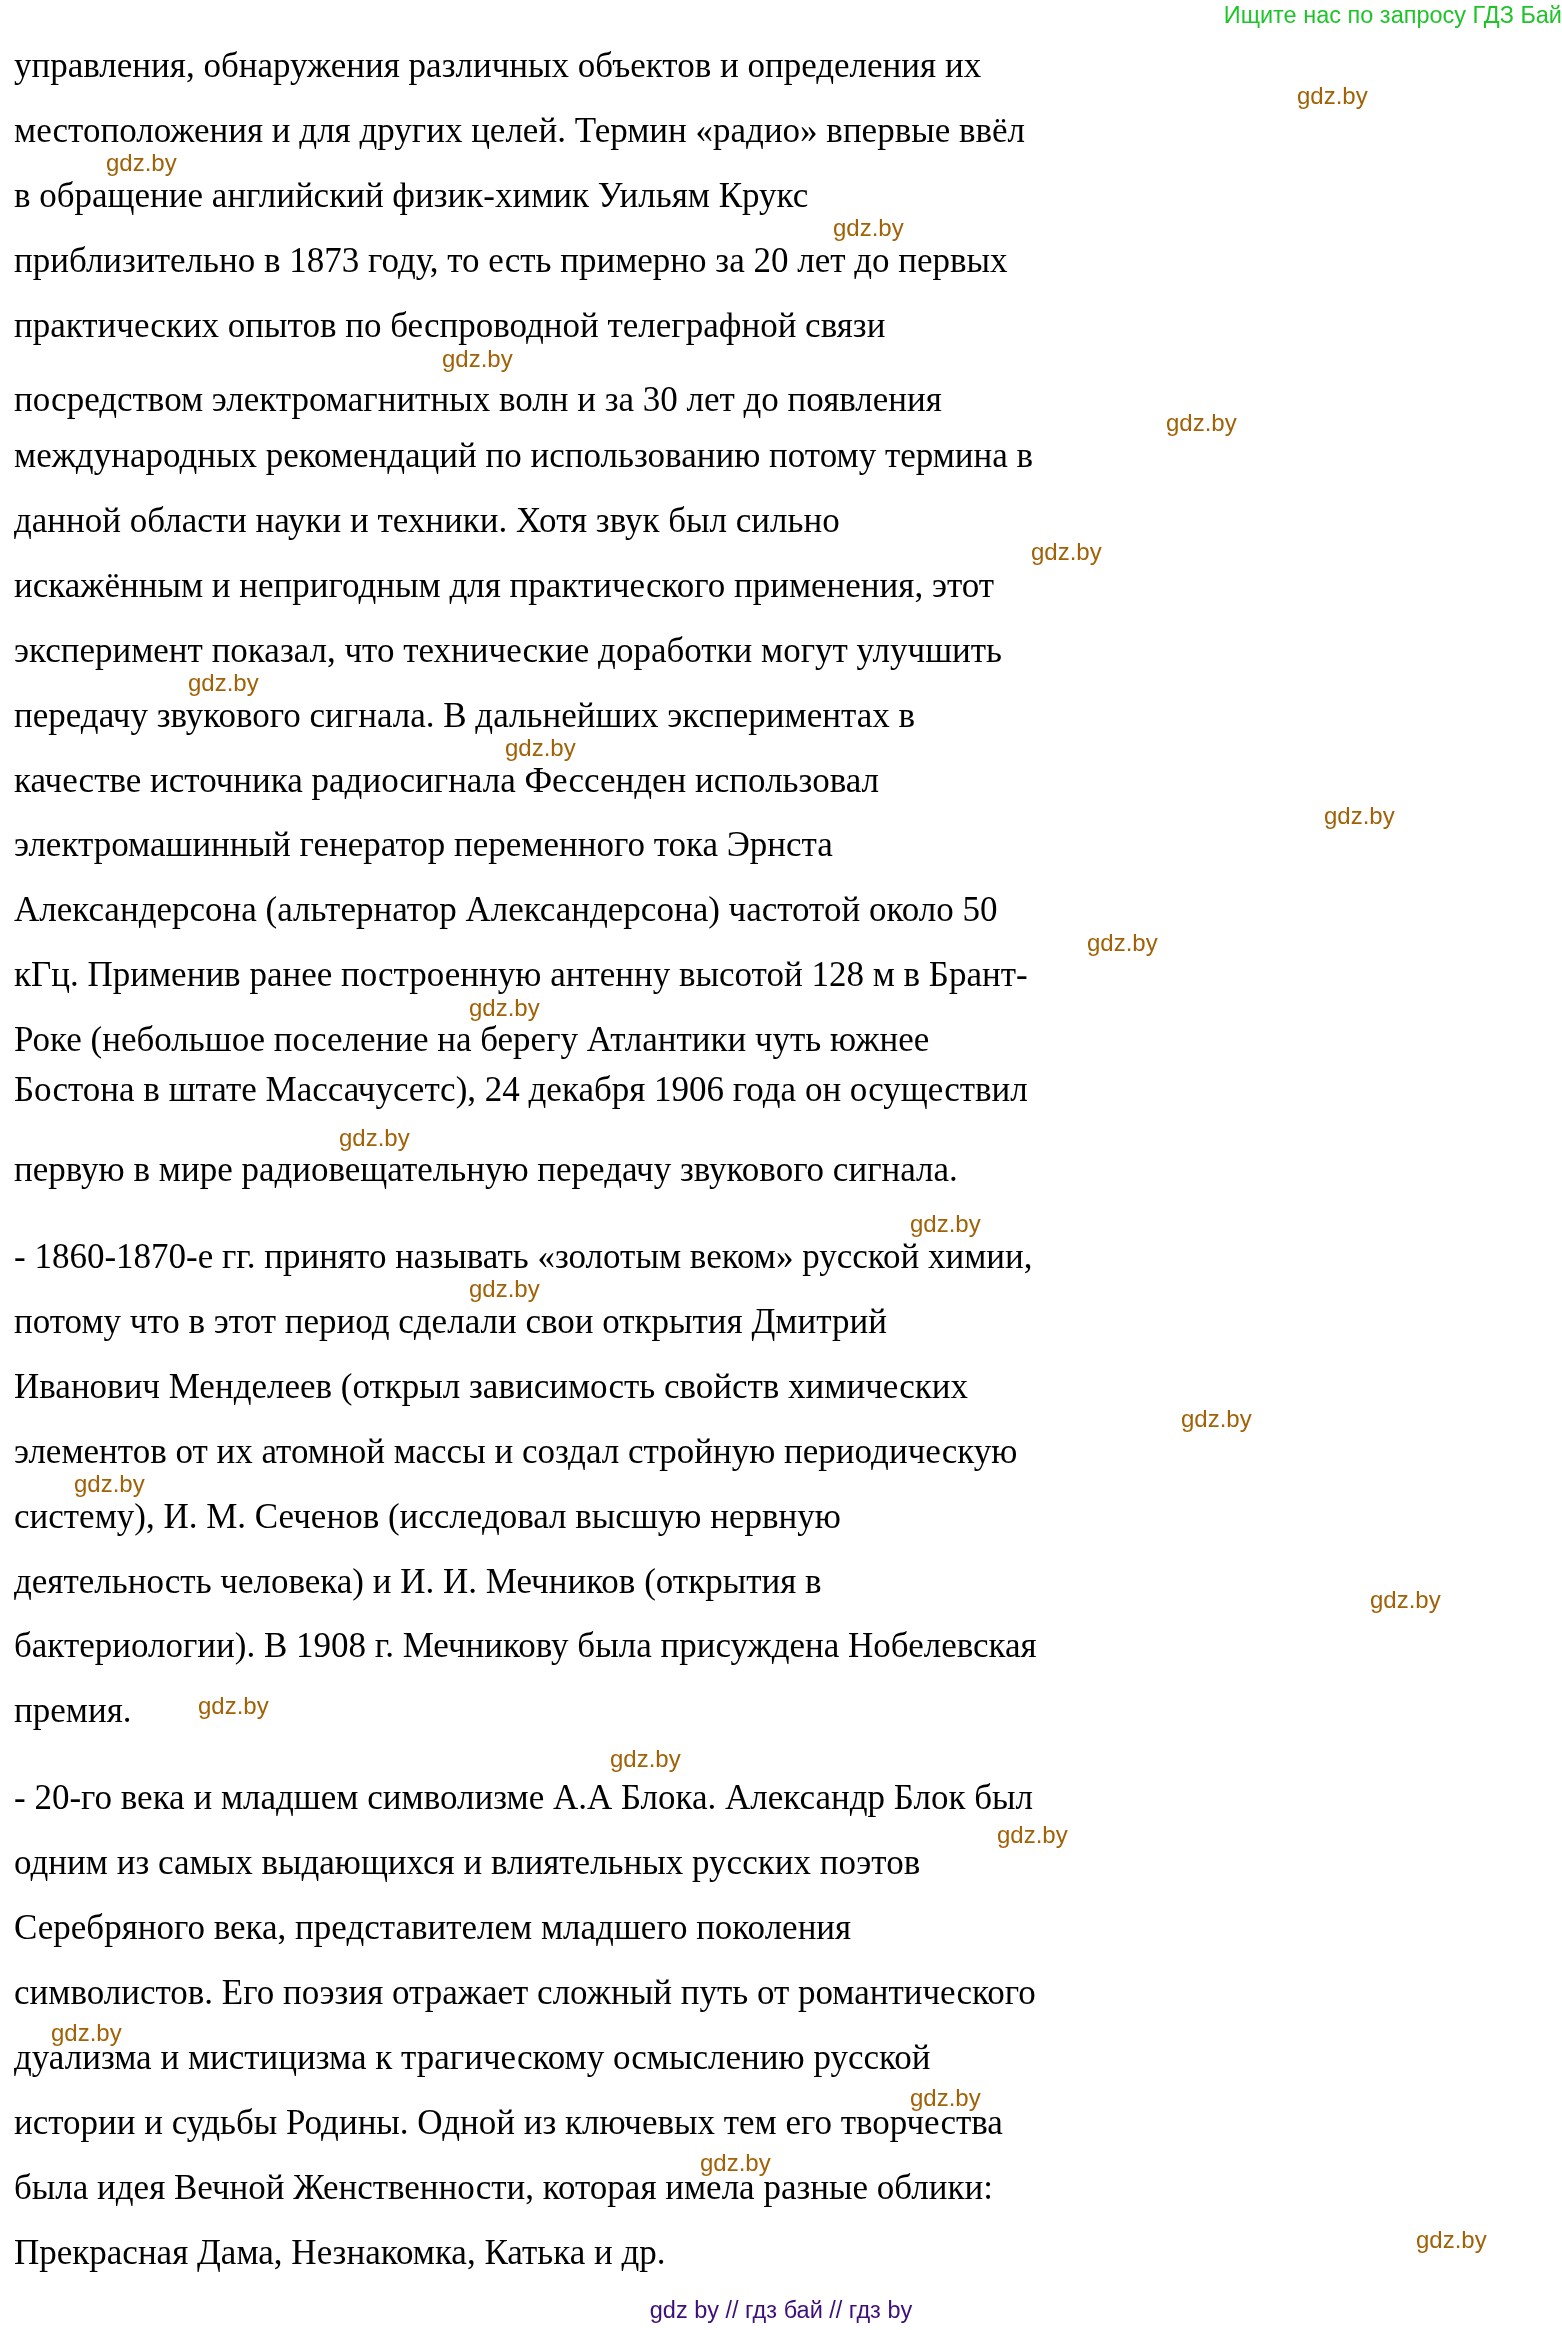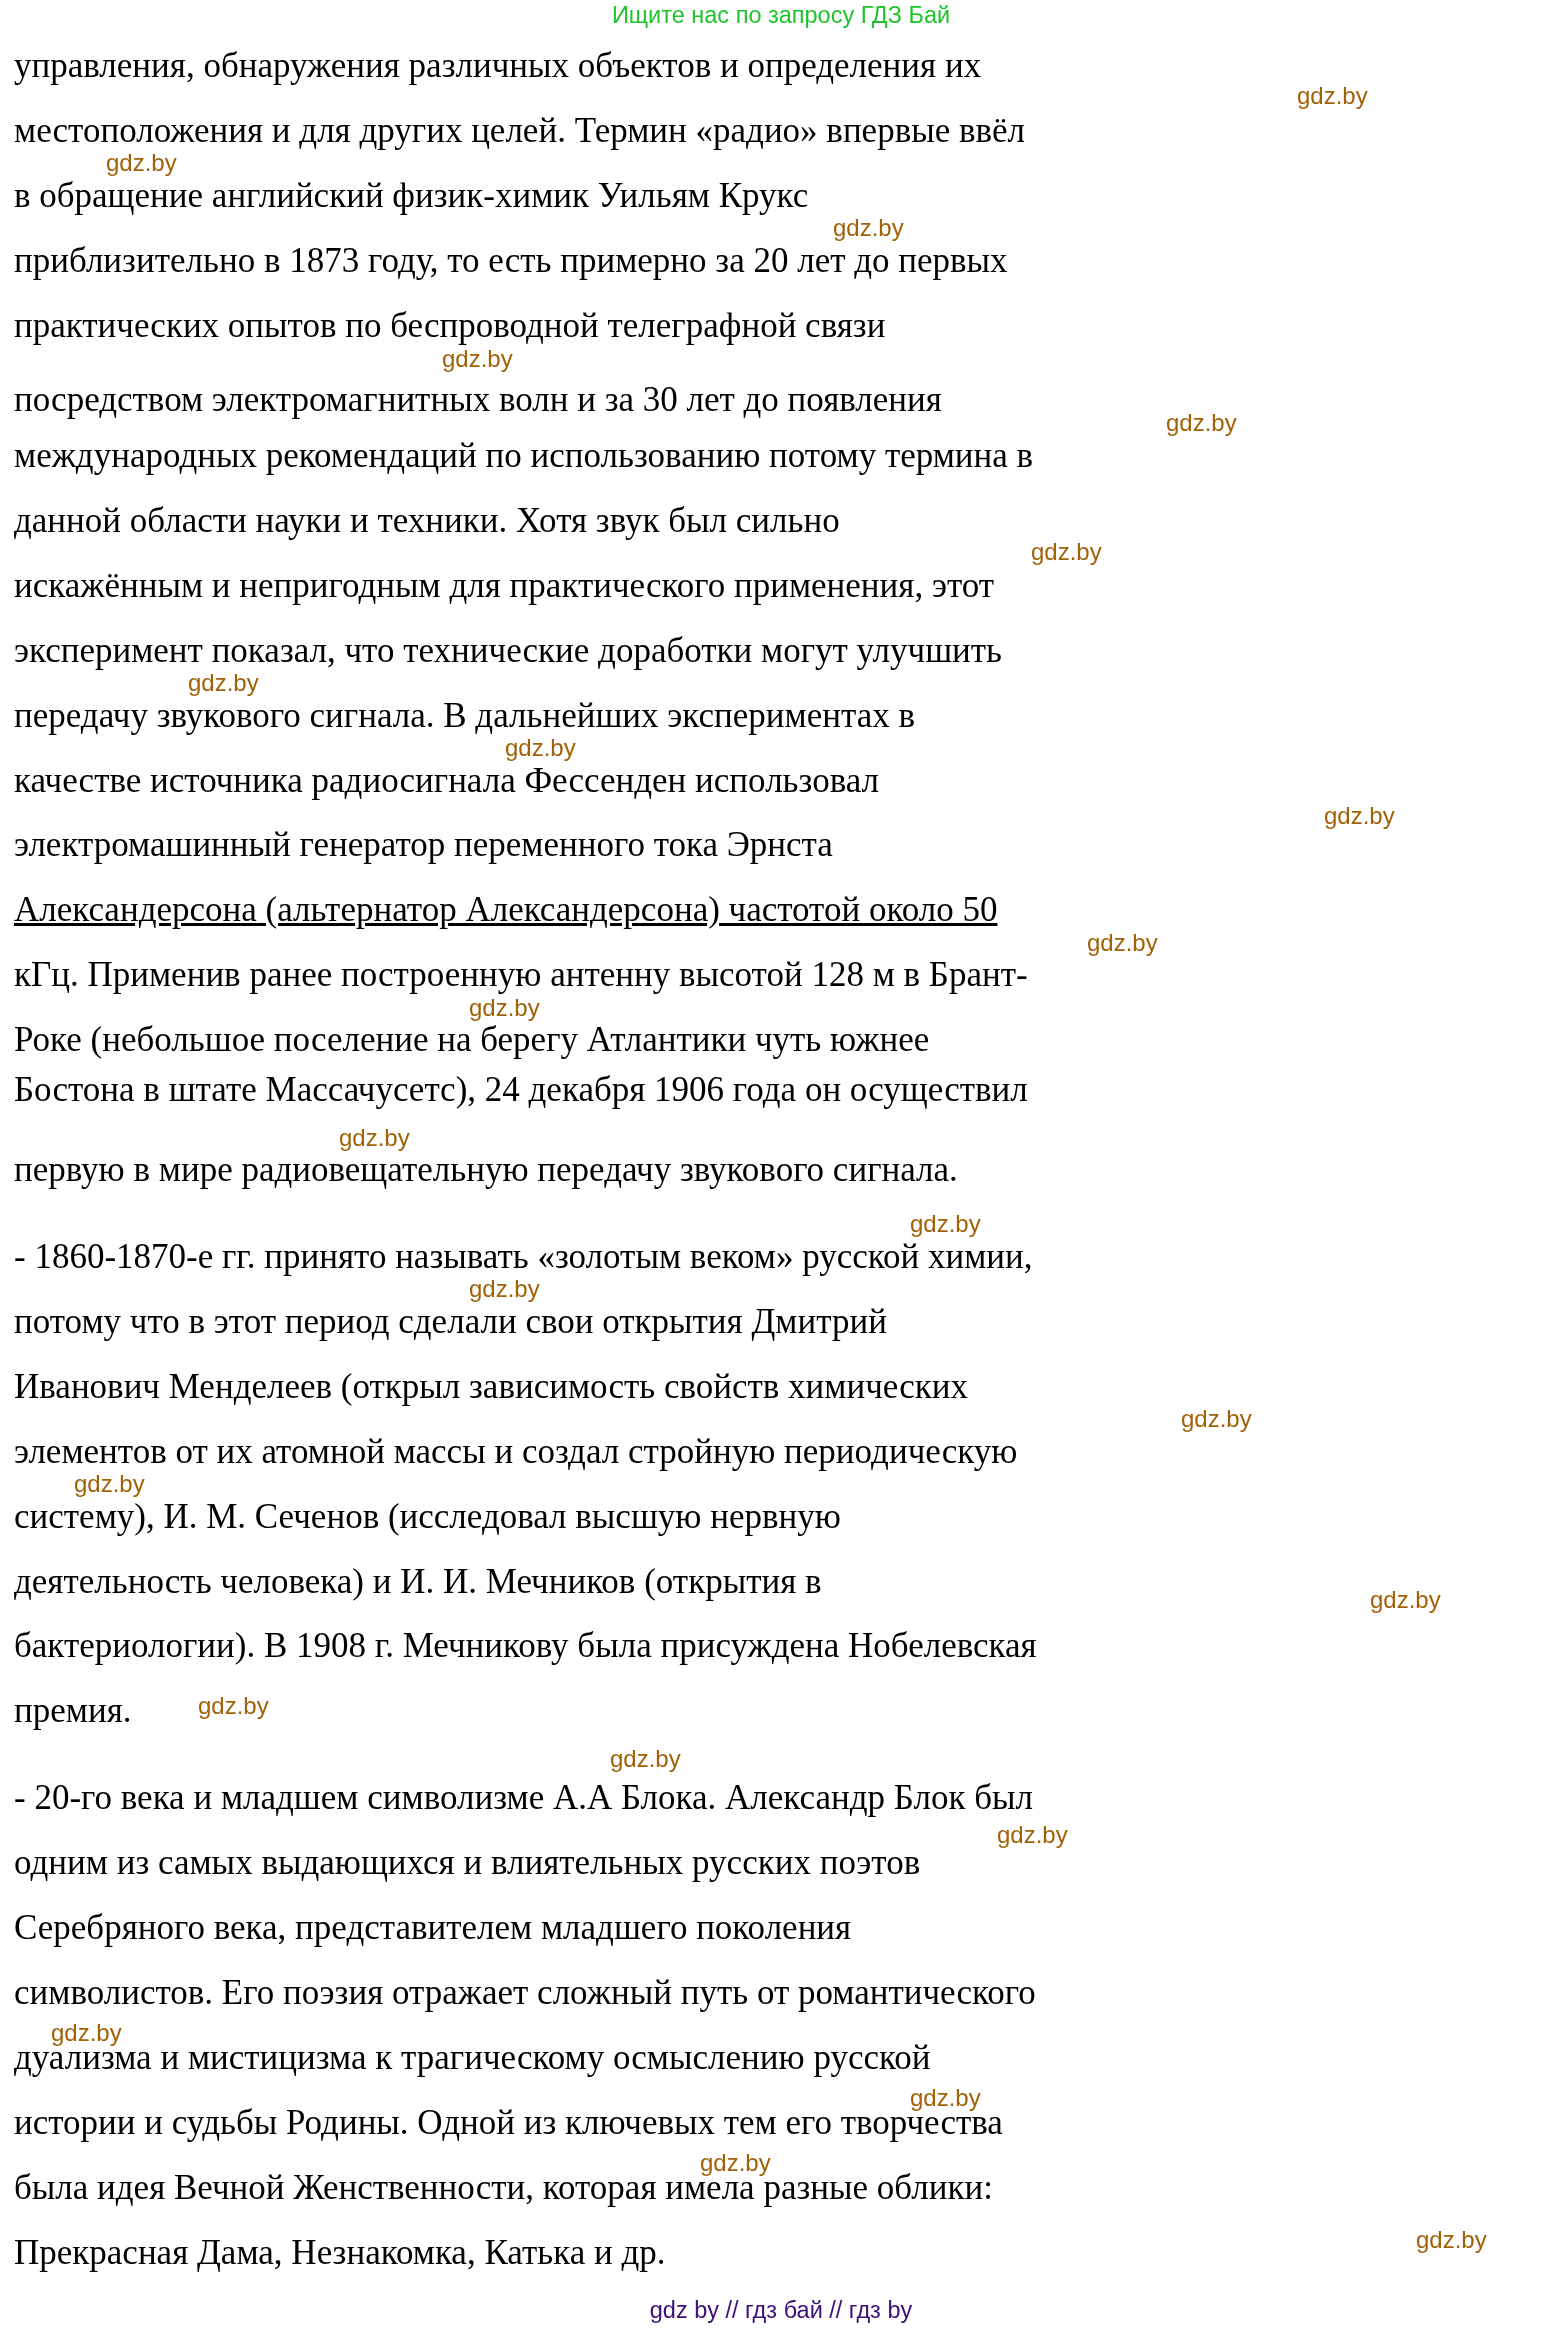--- a/index.html
+++ b/index.html
@@ -12,21 +12,21 @@
       height: 2330px;
       position: relative;
       overflow: hidden;
     }
     .header-banner {
       position: absolute;
       top: 0;
       left: 0;
       width: 1562px;
       height: 31px;
-      text-align: center;
+      text-align: right;
       font-family: "Liberation Sans", sans-serif;
       font-size: 23.5px;
       line-height: 31px;
       color: #1fc42a;
     }
     .line {
       position: absolute;
       left: 14px;
       font-family: "Liberation Serif", serif;
       font-size: 35px;
@@ -67,21 +67,21 @@
   <div class="line" style="top:233px;">приблизительно в 1873 году, то есть примерно за 20 лет до первых</div>
   <div class="line" style="top:298px;">практических опытов по беспроводной телеграфной связи</div>
   <div class="line" style="top:372px;">посредством электромагнитных волн и за 30 лет до появления</div>
   <div class="line" style="top:428px;">международных рекомендаций по использованию потому термина в</div>
   <div class="line" style="top:493px;">данной области науки и техники. Хотя звук был сильно</div>
   <div class="line" style="top:558px;">искажённым и непригодным для практического применения, этот</div>
   <div class="line" style="top:623px;">эксперимент показал, что технические доработки могут улучшить</div>
   <div class="line" style="top:688px;">передачу звукового сигнала. В дальнейших экспериментах в</div>
   <div class="line" style="top:753px;">качестве источника радиосигнала Фессенден использовал</div>
   <div class="line" style="top:817px;">электромашинный генератор переменного тока Эрнста</div>
-  <div class="line" style="top:882px;text-decoration:underline;">Александерсона (альтернатор Александерсона) частотой около 50</div>
+  <div class="line" style="top:882px;">Александерсона (альтернатор Александерсона) частотой около 50</div>
   <div class="line" style="top:947px;">кГц. Применив ранее построенную антенну высотой 128 м в Брант-</div>
   <div class="line" style="top:1012px;">Роке (небольшое поселение на берегу Атлантики чуть южнее</div>
   <div class="line" style="top:1042px;margin-top:20px;">Бостона в штате Массачусетс), 24 декабря 1906 года он осуществил</div>
   <div class="line" style="top:1142px;">первую в мире радиовещательную передачу звукового сигнала.</div>
 
   <div class="line" style="top:1229px;">- 1860-1870-е гг. принято называть «золотым веком» русской химии,</div>
   <div class="line" style="top:1294px;">потому что в этот период сделали свои открытия Дмитрий</div>
   <div class="line" style="top:1359px;">Иванович Менделеев (открыл зависимость свойств химических</div>
   <div class="line" style="top:1424px;">элементов от их атомной массы и создал стройную периодическую</div>
   <div class="line" style="top:1489px;">систему), И. М. Сеченов (исследовал высшую нервную</div>

